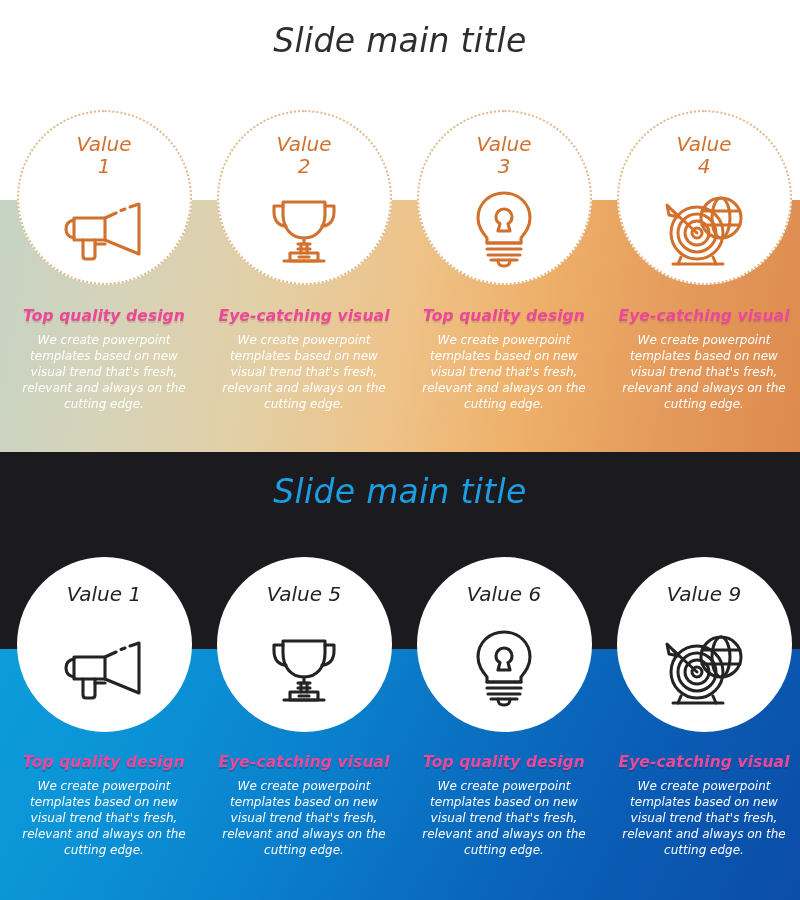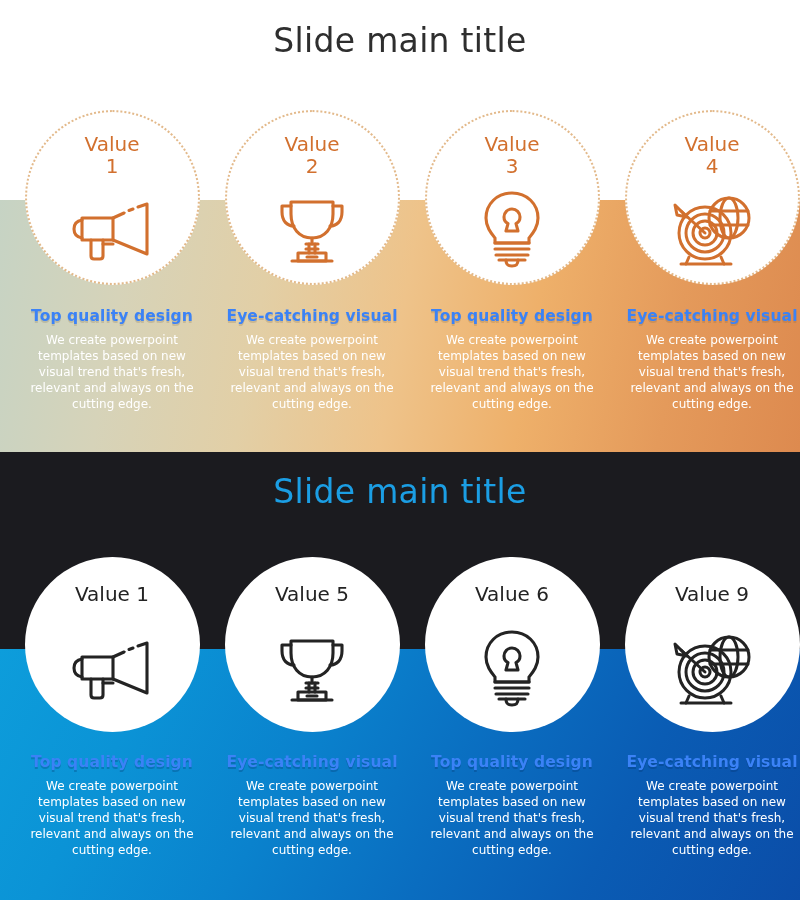--- a/index.html
+++ b/index.html
@@ -2,21 +2,21 @@
 <html><head>
 <meta charset="utf-8">
 <style>
   * { margin:0; padding:0; box-sizing:border-box; }
   html, body {
     width:800px; height:900px;
     font-family:"DejaVu Sans", sans-serif;
     background:#ffffff;
     overflow:hidden;
   }
-  .page { position:relative; width:800px; height:900px; }
+  .page { position:relative; width:800px; height:900px;font-style:italic; }
 
   
   .panel-light {
     position:absolute; left:0; top:0; width:800px; height:452px;
     background:#ffffff; overflow:hidden;
   }
   .light-gradient {
     position:absolute; left:0; top:200px; width:800px; height:252px;
     background:linear-gradient(100deg,
        #c6d3c4 0%, #d6d3b9 16%, #e2cfa6 33%,
@@ -41,21 +41,21 @@
       #0a6dc0 58%, #0a5cb4 76%, #0b4da8 100%);
   }
   .title-dark {
     position:absolute; left:0; top:20px; width:800px;
     text-align:center; font-size:33px; font-weight:400;
     color:#1b9ee4; letter-spacing:0.3px;
   }
 
   
   .cols {
-    position:absolute; left:12px; width:720px; display:flex;
+    position:absolute; left:4px; width:720px; display:flex;
   }
   .cols.light-cols { top:110px; }
   .cols.dark-cols  { top:105px; }
   .col {
     width:200px; display:flex; flex-direction:column; align-items:center;
   }
 
   
   .circle {
     width:175px; height:175px; border-radius:50%;
@@ -72,21 +72,21 @@
   .circle.solid  .value-label { color:#232323; margin-top:27px; font-size:20px;text-align:right; }
   .icon-wrap {
     flex:1; display:flex; align-items:center; justify-content:center;
     width:100%; margin-top:-2px;
   }
   .icon-wrap svg { display:block; }
 
   
   .caption { width:200px; text-align:center; padding:0 4px; }
   .cap-head {
-    font-size:15.5px; font-weight:bold; color:#3b82f6;
+    font-size:15.5px; font-weight:bold; color:#ec4899;
     text-shadow:0 2px 0 rgba(120,100,70,0.22);
     margin-top:22px; letter-spacing:0.1px;
   }
   .dark-cols .cap-head { text-shadow:0 2px 0 rgba(0,40,90,0.25); margin-top:21px; }
   .cap-body {
     margin-top:8px; font-size:12px; line-height:1.33;
     color:#ffffff; padding:0 8px;
   }
 </style>
 </head>

